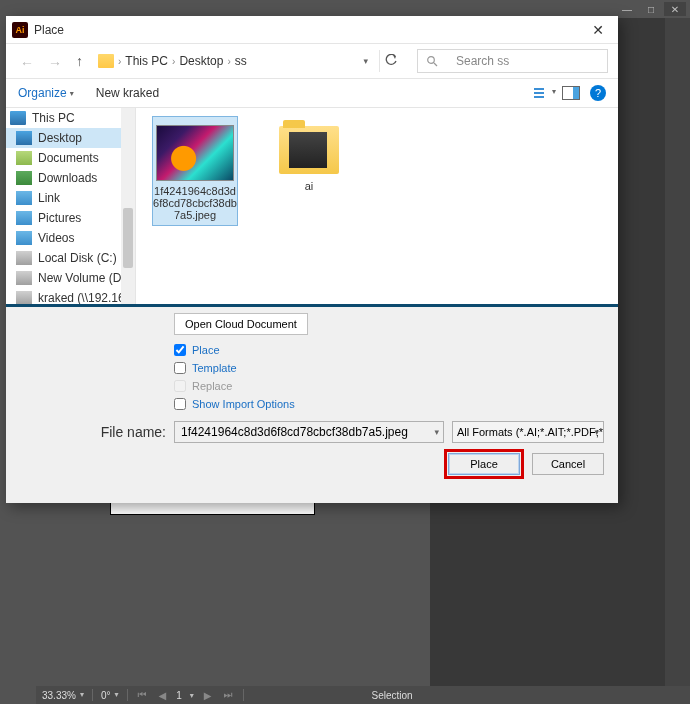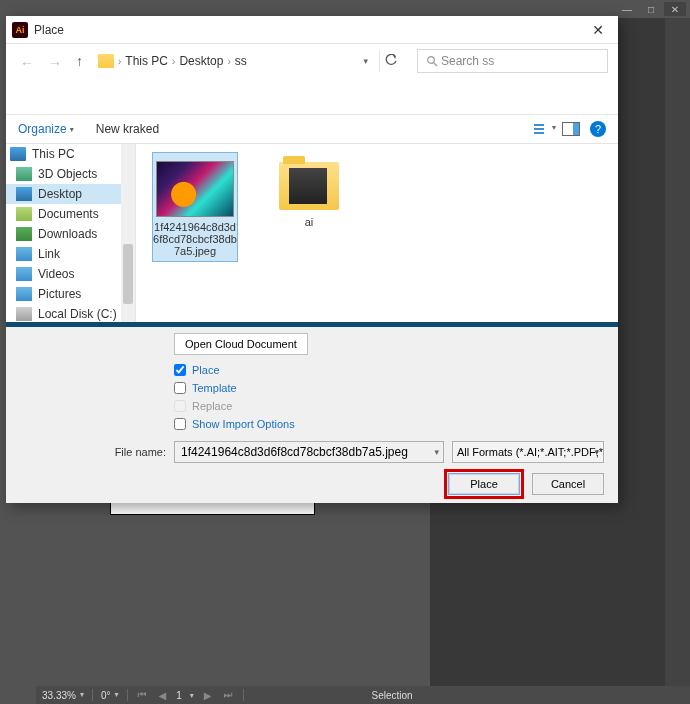--- a/index.html
+++ b/index.html
@@ -29,23 +29,23 @@
 .titlebar .close-x { margin-left: auto; width: 28px; height: 20px; display: flex; align-items: center; justify-content: center; font-size: 14px; color: #333; }
 
 .navrow { height: 34px; display: flex; align-items: center; padding: 0 10px; gap: 6px; }
 .navarrow { color: #bbb; font-size: 14px; padding: 0 4px; }
 .navarrow.up { color: #555; }
 .folder-icon-sm { width: 16px; height: 14px; background: linear-gradient(#ffd86b,#ffc847); border-radius: 1px; }
 .breadcrumb { display: flex; align-items: center; font-size: 12px; color: #333; gap: 4px; border: 1px solid transparent; flex: 0 0 280px; padding: 3px 4px; }
 .breadcrumb .sep { color: #888; font-size: 10px; }
 .bc-dd { color: #666; font-size: 9px; margin-left: auto; }
 .refresh-btn { width: 22px; height: 22px; display: flex; align-items: center; justify-content: center; color: #555; border-left: 1px solid #e5e5e5; }
-.searchbox { flex: 1; height: 24px; border: 1px solid #d8d8d8; display: flex; align-items: center; padding: 0 8px; color: #888; font-size: 12px; gap: 3px; margin-left: 10px; }
-
-.toolbar { height: 30px; display: flex; align-items: center; padding: 0 12px; border-top: 1px solid #e5e5e5; border-bottom: 1px solid #e5e5e5; margin-top: 36px; }
+.searchbox { flex: 1; height: 24px; border: 1px solid #d8d8d8; display: flex; align-items: center; padding: 0 8px; color: #888; font-size: 12px; gap: 18px; margin-left: 10px; }
+
+.toolbar { height: 30px; display: flex; align-items: center; padding: 0 12px; border-top: 1px solid #e5e5e5; border-bottom: 1px solid #e5e5e5; }
 .org-link { color: #1a6fc4; font-size: 12px; display: flex; align-items: center; gap: 3px; }
 .newfolder { font-size: 12px; color: #333; margin-left: 22px; }
 .toolbar-right { margin-left: auto; display: flex; align-items: center; gap: 10px; }
 .view-icon { width: 18px; height: 14px; position: relative; }
 .view-icon .bars { position: absolute; inset: 0; }
 .view-icon .bars::before { content:''; position:absolute; left:0; top:2px; width:10px; height:2px; background:#3b8fd6; box-shadow: 0 4px 0 #3b8fd6, 0 8px 0 #3b8fd6; }
 .help-icon { width: 16px; height: 16px; border-radius: 50%; background: #0078d7; color: #fff; font-size: 11px; display: flex; align-items: center; justify-content: center; }
 .preview-icon { width: 18px; height: 14px; border: 1px solid #666; position: relative; }
 .preview-icon::after { content:''; position:absolute; right:0; top:0; bottom:0; width:6px; background:#4aa3e0; }
 
@@ -68,30 +68,30 @@
 .sb-icon.disk { background: linear-gradient(#d0d0d0,#a0a0a0); }
 
 .files-area { flex: 1; padding: 8px 16px; display: flex; gap: 28px; align-items: flex-start; }
 .file-item { width: 86px; display: flex; flex-direction: column; align-items: center; font-size: 11px; color: #333; text-align: center; word-break: break-all; }
 .file-item.selected { background: #cde6f7; border: 1px solid #7fb6e1; padding-bottom: 4px; }
 .thumb-img { width: 78px; height: 56px; margin: 8px 0 4px; background: radial-gradient(circle at 35% 60%, #ff9a00 0 12px, transparent 13px), linear-gradient(135deg, #1a0b3d 0%, #3b1a66 25%, #c41b6e 45%, #2be0d0 65%, #0a4a66 100%); border: 1px solid #888; }
 .folder-big { width: 60px; height: 48px; background: linear-gradient(#ffe08a,#f5c84a); border-radius: 2px; margin: 10px 0 6px; position: relative; }
 .folder-big::before { content:''; position:absolute; left:4px; top:-6px; width:22px; height:8px; background:#f5c84a; border-radius: 2px 2px 0 0; }
 .folder-big .inner { position: absolute; left: 10px; top: 6px; width: 38px; height: 36px; background: linear-gradient(#444,#222); }
 
-.bottom-panel { background: #f0f0f0; border-top: 5px solid #0c4a6e; padding: 6px 14px 8px; }
+.bottom-panel { background: #f0f0f0; border-top: 3px solid #0c4a6e; padding: 6px 14px 28px; }
 .cloud-btn { background: #fff; border: 1px solid #c0c0c0; font-size: 11px; padding: 4px 10px; margin-left: 154px; margin-bottom: 6px; display: inline-block; }
 .options-row { margin-left: 154px; display: flex; align-items: center; font-size: 11px; gap: 6px; height: 18px; }
 .options-row input[type=checkbox] { width: 12px; height: 12px; }
 .options-row .lbl-blue { color: #1a6fc4; }
 .options-row .lbl-gray { color: #999; }
 .options-row.disabled input { opacity: 0.5; }
 
 .filename-row { display: flex; align-items: center; gap: 8px; margin-top: 8px; }
-.filename-label { font-size: 11px; color: #333; width: 146px; text-align: right; }
+.filename-label { font-size: 14px; color: #333; width: 146px; text-align: right; }
 .filename-input { flex: 1; height: 22px; border: 1px solid #b0b0b0; font-size: 12px; padding: 0 6px; display: flex; align-items: center; position: relative; }
 .filename-input .dd { position: absolute; right: 4px; font-size: 9px; color: #666; }
 .filter-select { width: 152px; height: 22px; border: 1px solid #b0b0b0; font-size: 11px; padding: 0 4px; display: flex; align-items: center; background: #f4f4f4; position: relative; white-space: nowrap; overflow: hidden; }
 .filter-select .dd { position: absolute; right: 4px; font-size: 9px; color: #555; }
 
 .buttons-row { display: flex; justify-content: flex-end; gap: 12px; margin-top: 10px; }
 .btn { width: 72px; height: 22px; border: 1px solid #b0b0b0; background: #efefef; font-size: 11px; display: flex; align-items: center; justify-content: center; }
 .btn.primary-highlight { outline: 3px solid #d40000; outline-offset: 1px; border: 1px solid #7fa8d8; box-shadow: inset 0 0 0 1px #bcd4ef; }
 
 svg { display: block; }
@@ -184,47 +184,43 @@
       </div>
     </div>
 
     <div class="body-area">
       <div class="sidebar">
         <div id="sidebar-items">
             <div class="sb-item root">
               <div class="sb-icon pc"></div>
               <span>This PC</span>
             </div>
-            <div class="sb-item">
-              <div class="sb-icon obj3d"></div>
-              <span>3D Objects</span>
-            </div>
             <div class="sb-item selected">
               <div class="sb-icon desktop"></div>
               <span>Desktop</span>
             </div>
             <div class="sb-item">
               <div class="sb-icon docs"></div>
               <span>Documents</span>
             </div>
             <div class="sb-item">
               <div class="sb-icon down"></div>
               <span>Downloads</span>
             </div>
             <div class="sb-item">
               <div class="sb-icon music"></div>
               <span>Link</span>
             </div>
             <div class="sb-item">
+              <div class="sb-icon pics"></div>
+              <span>Pictures</span>
+            </div>
+            <div class="sb-item">
               <div class="sb-icon vids"></div>
               <span>Videos</span>
-            </div>
-            <div class="sb-item">
-              <div class="sb-icon pics"></div>
-              <span>Pictures</span>
             </div>
             <div class="sb-item">
               <div class="sb-icon disk"></div>
               <span>Local Disk (C:)</span>
             </div>
             <div class="sb-item">
               <div class="sb-icon disk"></div>
               <span>New Volume (D:</span>
             </div>
             <div class="sb-item">

